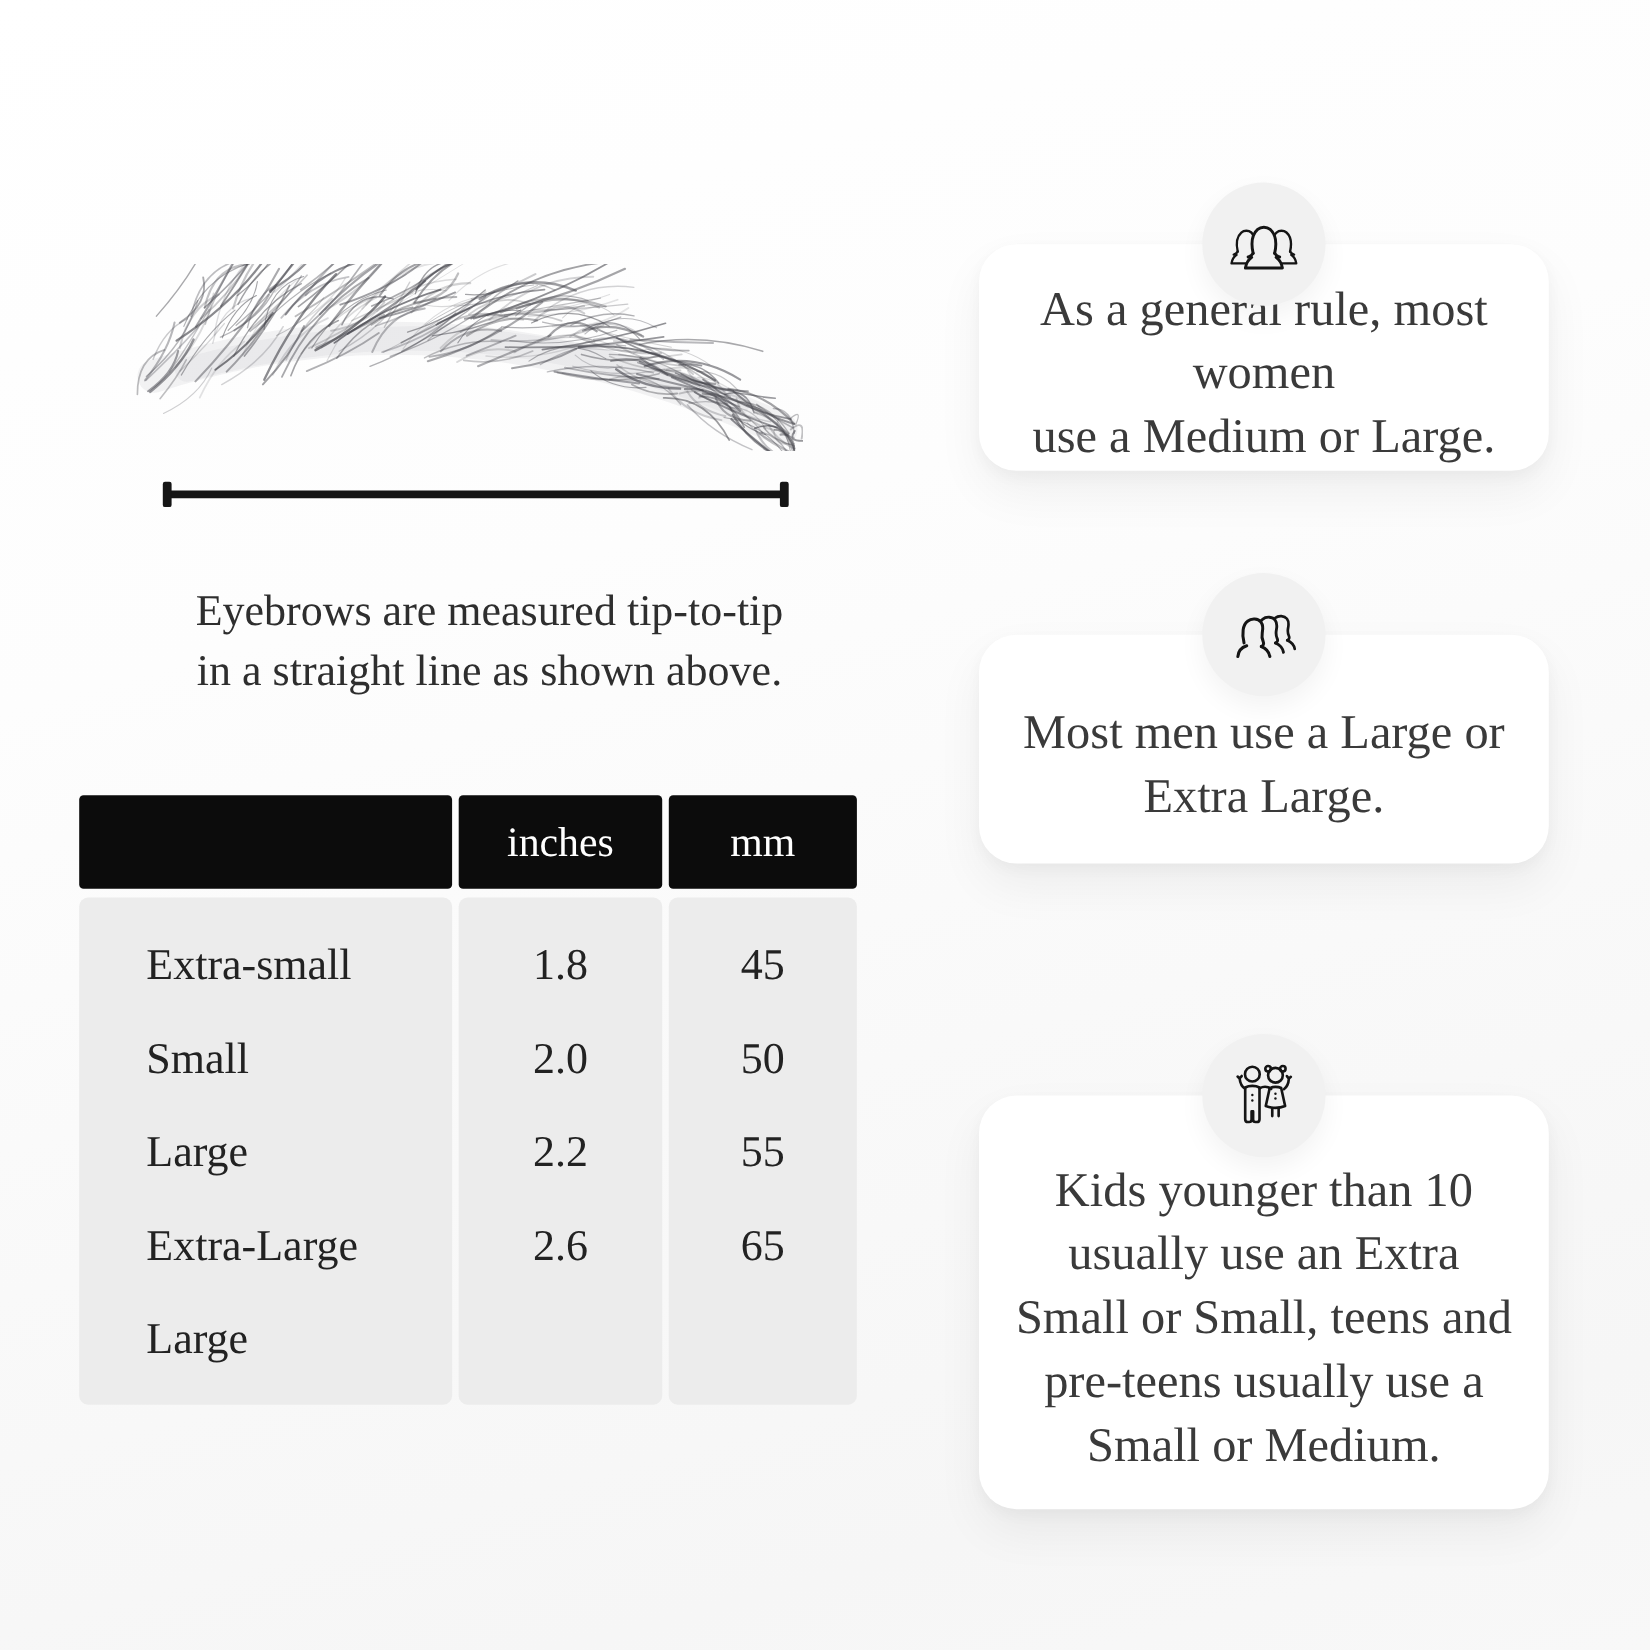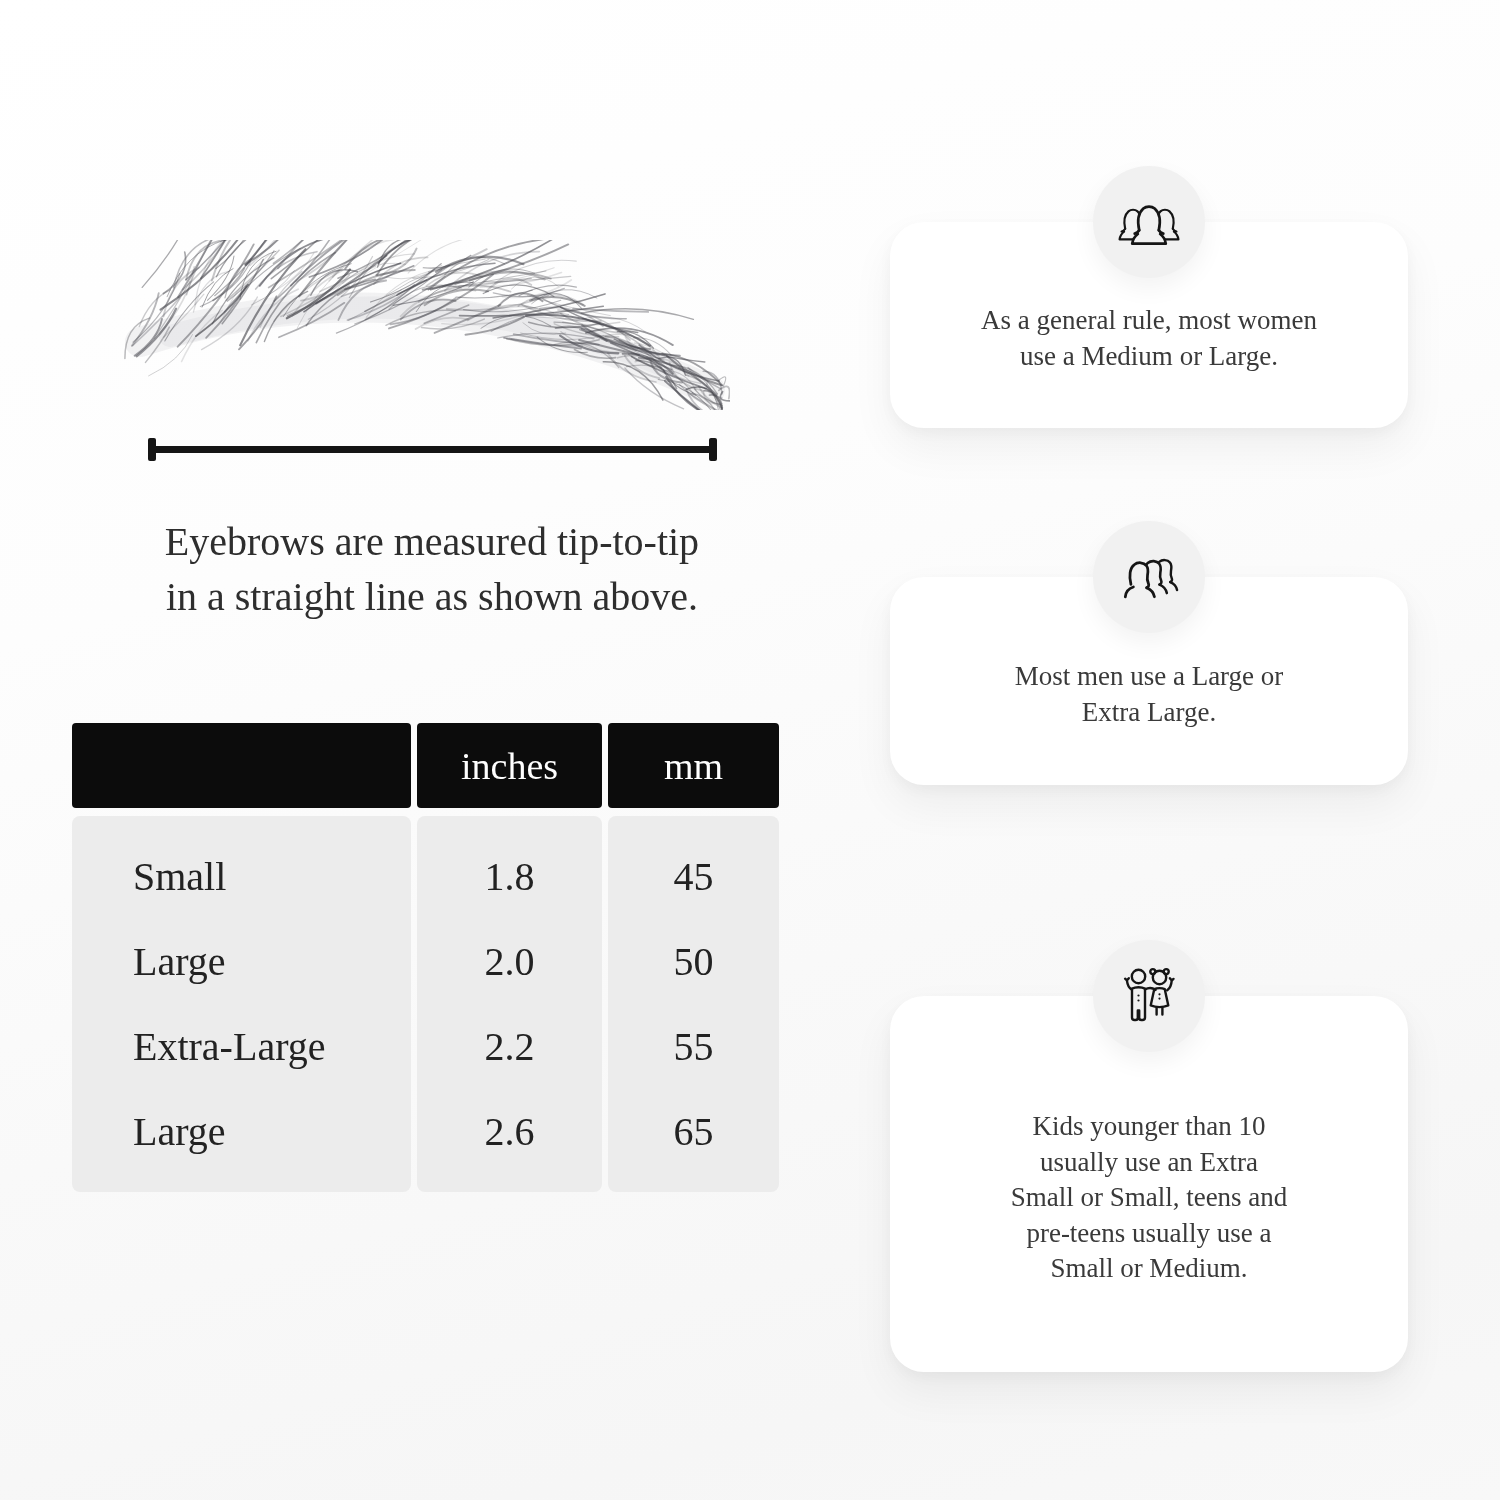--- a/index.html
+++ b/index.html
@@ -14,21 +14,21 @@
   #brow-svg{left:110px;top:240px;width:620px;height:170px;}
   .measure-line{
     left:151px;top:446px;width:563px;height:7px;background:#151515;border-radius:2px;
   }
   .measure-line::before,.measure-line::after{
     content:"";position:absolute;top:-8px;width:8px;height:23px;background:#151515;border-radius:2px;
   }
   .measure-line::before{left:-3px;}
   .measure-line::after{right:-3px;}
   .caption{
-    left:70px;top:514px;width:724px;margin:0;text-align:center;
+    left:70px;top:514px;width:724px;margin:13px;text-align:center;
     font-size:40px;line-height:1.38;color:#2e2e2e;white-space:pre-line;
   }
 
   
   .sizetable{left:72px;top:723px;width:725px;}
   .thead{display:flex;gap:6px;height:85px;}
   .th{
     background:#0c0c0c;border-radius:4px;color:#ffffff;font-size:38px;
     display:flex;align-items:center;justify-content:center;
   }
@@ -42,21 +42,21 @@
   .card{
     left:890px;width:518px;background:#ffffff;border-radius:34px;
     box-shadow:0 20px 44px rgba(0,0,0,.055),0 5px 14px rgba(0,0,0,.035);
     display:flex;align-items:center;justify-content:center;
   }
   .card1{top:222px;height:206px;}
   .card2{top:577px;height:208px;}
   .card3{top:996px;height:376px;}
   .card-text{
     margin:0;padding:34px 18px 6px;text-align:center;
-    font-size:27px;line-height:1.32;color:#3a3a3a;white-space:pre-line;
+    font-size:44px;line-height:1.32;color:#3a3a3a;white-space:pre-line;
   }
   .icon-circle{
     position:absolute;top:-56px;left:50%;transform:translateX(-50%);
     width:112px;height:112px;border-radius:50%;background:#f1f1f1;
     box-shadow:0 10px 24px rgba(0,0,0,.05);
     display:flex;align-items:center;justify-content:center;
   }
 </style>
 </head>
 <body>
@@ -332,20 +332,21 @@
 in a straight line as shown above.</p>
 
 <div class="abs sizetable">
   <div class="thead">
     <div class="th c1"></div>
     <div class="th c2">inches</div>
     <div class="th c3">mm</div>
   </div>
   <div class="tbody">
     <div class="tcol c1">
+      <div class="tcell">Extra-small</div>
       <div class="tcell">Small</div>
       <div class="tcell">Large</div>
       <div class="tcell">Extra-Large</div>
       <div class="tcell">Large</div>
     </div>
     <div class="tcol c2">
       <div class="tcell">1.8</div>
       <div class="tcell">2.0</div>
       <div class="tcell">2.2</div>
       <div class="tcell">2.6</div>

